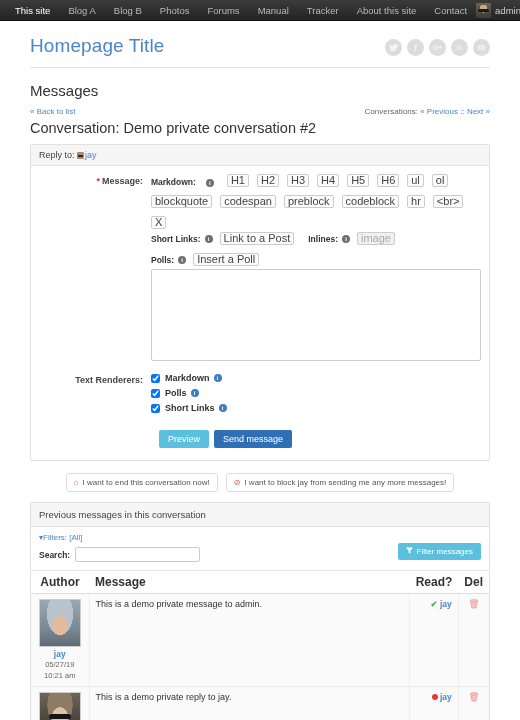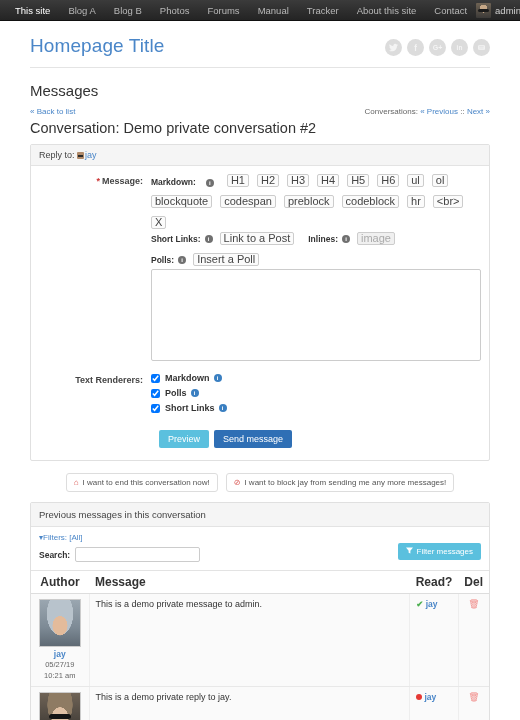--- a/index.html
+++ b/index.html
@@ -179,21 +179,21 @@
   table.msgs th.c-author{width:58px;text-align:center;}
   table.msgs th.c-msg{text-align:left;}
   table.msgs th.c-read{width:28px;text-align:center;}
   table.msgs th.c-del{width:20px;text-align:center;}
   table.msgs td {
     border-bottom:1px solid #e8e8e8; border-right:1px solid #eee;
     padding:5px 6px; vertical-align:top; background:#fafafa;
   }
   table.msgs td.c-author { text-align:center; background:#fafafa; width:58px;}
   table.msgs td.c-msg { background:#fafafa; color:#333; font-size:9px;}
-  table.msgs td.c-read { text-align:left; font-size:8.5px; }
+  table.msgs td.c-read { text-align:right; font-size:8.5px; }
   table.msgs td.c-del { text-align:center; border-right:none;}
   .av-box {
     width:42px;height:48px;margin:0 auto 2px;
     border:1px solid #ccc;background:#cdd2d6;overflow:hidden;position:relative;
   }
   .av-jay{
     background:
       radial-gradient(ellipse at 50% 56%, #e3bb9b 0 26%, rgba(0,0,0,0) 27%),
       radial-gradient(ellipse at 50% 30%, #b8c3cc 0 46%, rgba(0,0,0,0) 47%),
       linear-gradient(to bottom,#9aa6b0 0%,#7d8a95 60%,#5f6a74 100%);

